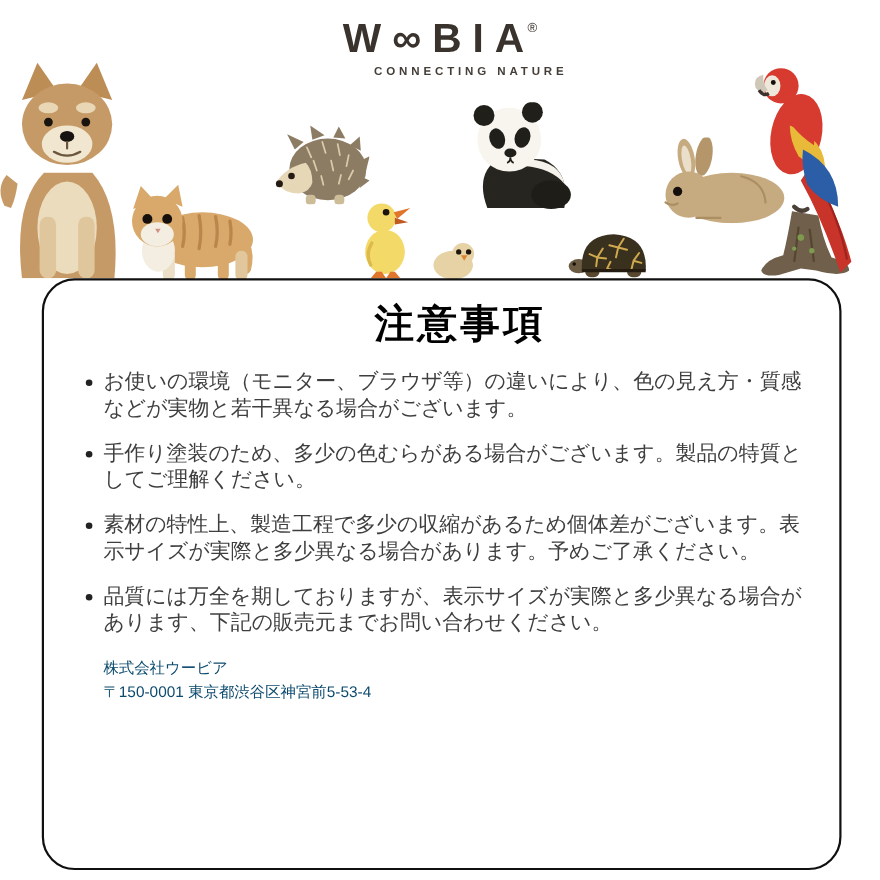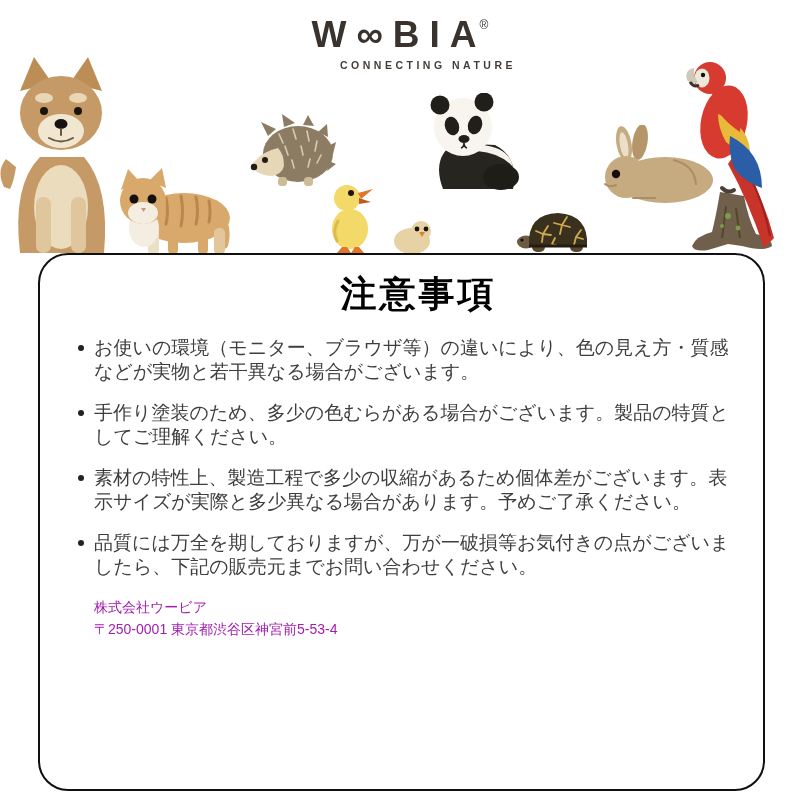--- a/index.html
+++ b/index.html
@@ -30,21 +30,21 @@
   
   .notice-box{position:absolute;left:38px;top:253px;width:727px;height:538px;box-sizing:border-box;
               background:#ffffff;border:2.5px solid #101010;border-radius:30px;z-index:2;}
   .notice-title{margin:18px 0 0;text-align:center;font-size:36px;font-weight:700;letter-spacing:3px;
                 color:#000000;line-height:1.15;padding-left:34px;}
   .notice-list{list-style:none;margin:22px 30px 0 37px;padding:0;}
   .notice-list li{position:relative;padding-left:17px;font-size:19px;line-height:24px;
                   margin-bottom:17px;color:#3e3e3e;}
   .notice-list li::before{content:"";position:absolute;left:1px;top:9px;width:6px;height:6px;
                           border-radius:50%;background:#222222;}
-  .company{margin:10px 0 0 54px;font-size:14px;line-height:22px;color:#a21caf;}
+  .company{margin:10px 0 0 54px;font-size:14px;line-height:22px;color:#0c4a6e;}
 </style>
 </head>
 <body>
 
 <div class="canvas">
 
   <header class="brand">
     <div>
       <span class="brand-word">W∞BIA</span><span class="brand-reg">®</span>
     </div>
@@ -216,21 +216,21 @@
     </div>
 
   </div>
 
   <section class="notice-box">
     <h1 class="notice-title">注意事項</h1>
     <ul class="notice-list">
       <li><span>お使いの環境（モニター、ブラウザ等）の違いにより、色の見え方・質感などが実物と若干異なる場合がございます。</span></li>
       <li><span>手作り塗装のため、多少の色むらがある場合がございます。製品の特質としてご理解ください。</span></li>
       <li><span>素材の特性上、製造工程で多少の収縮があるため個体差がございます。表示サイズが実際と多少異なる場合があります。予めご了承ください。</span></li>
-      <li><span>品質には万全を期しておりますが、万が一破損等お気付きの点がございましたら、下記の販売元までお問い合わせください。</span></li>
+      <li><span>品質には万全を期しておりますが、表示サイズが実際と多少異なる場合があります、下記の販売元までお問い合わせください。</span></li>
     </ul>
     <div class="company">
       <div>株式会社ウービア</div>
-      <div>〒250-0001 東京都渋谷区神宮前5-53-4</div>
+      <div>〒150-0001 東京都渋谷区神宮前5-53-4</div>
     </div>
   </section>
 
 </div>
 
 </body></html>

